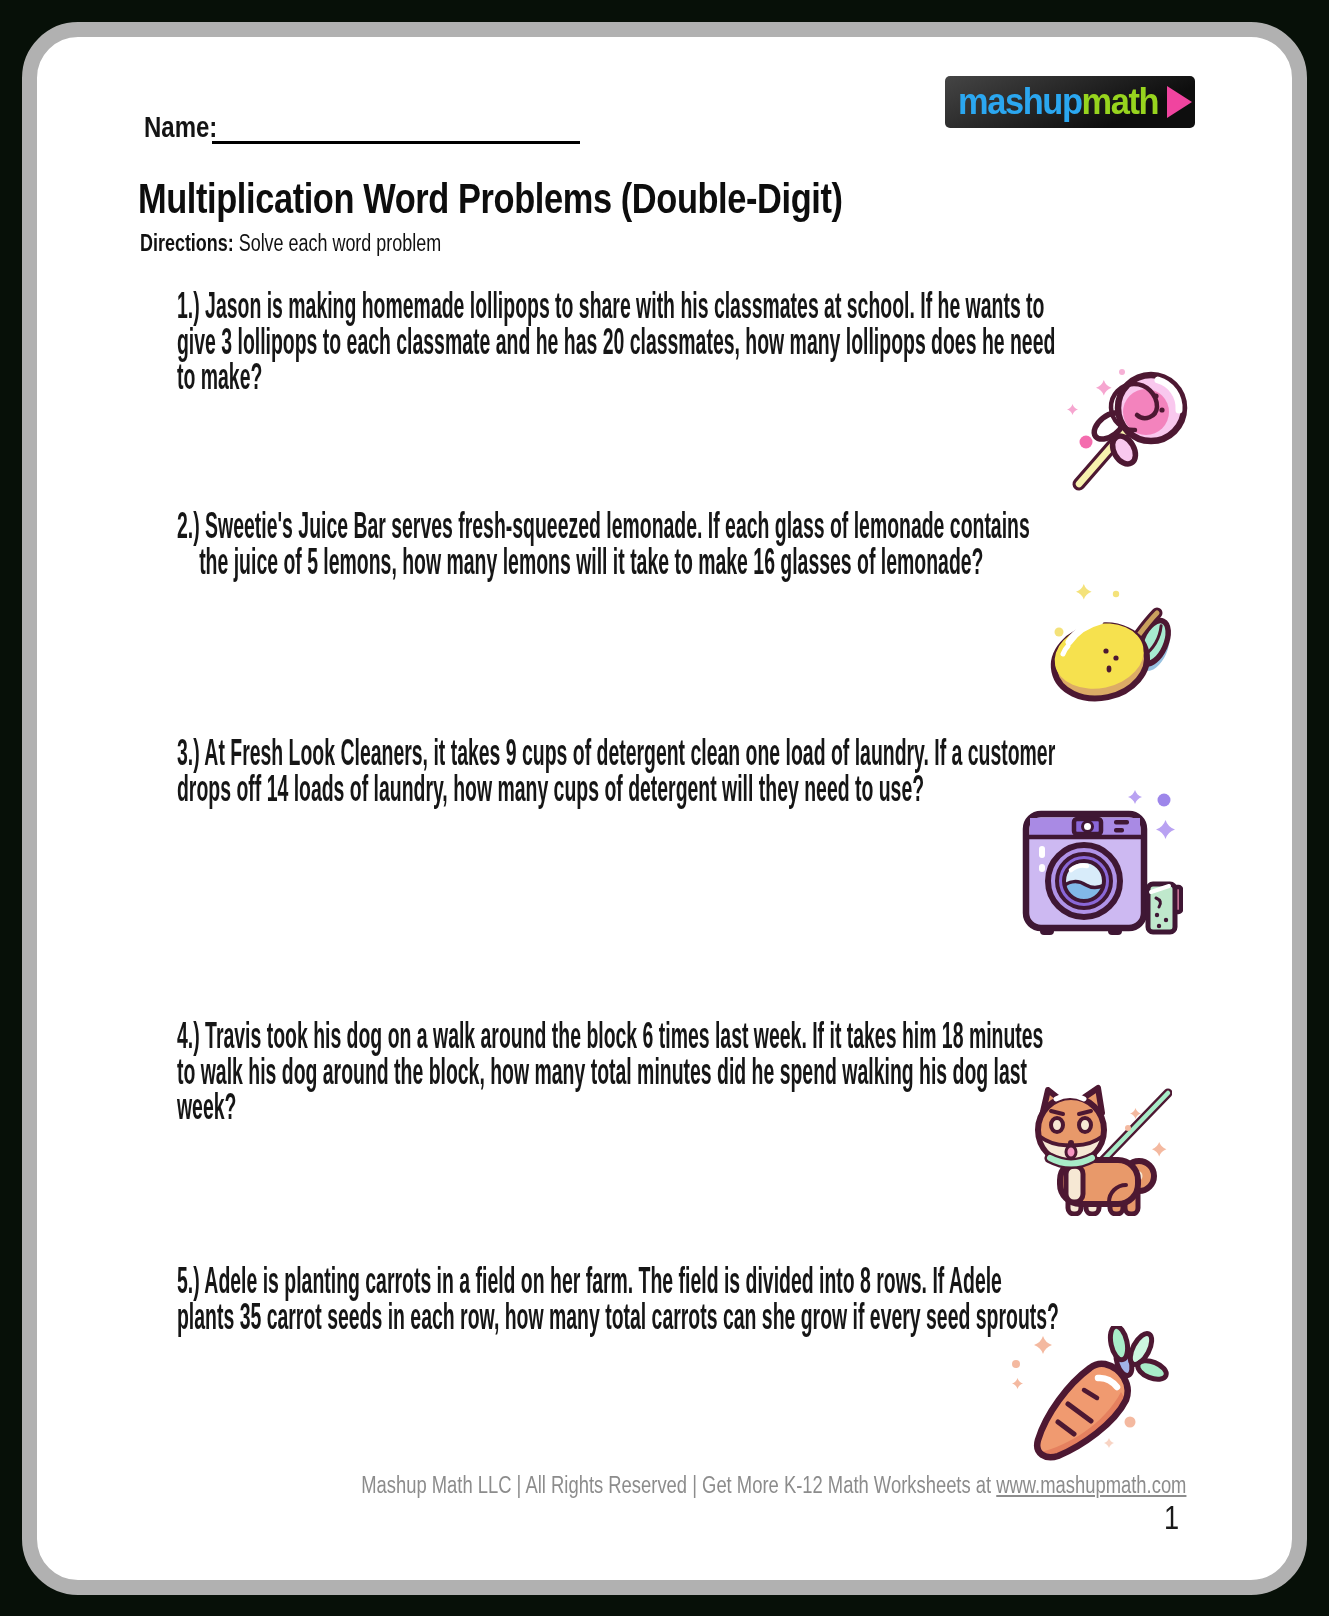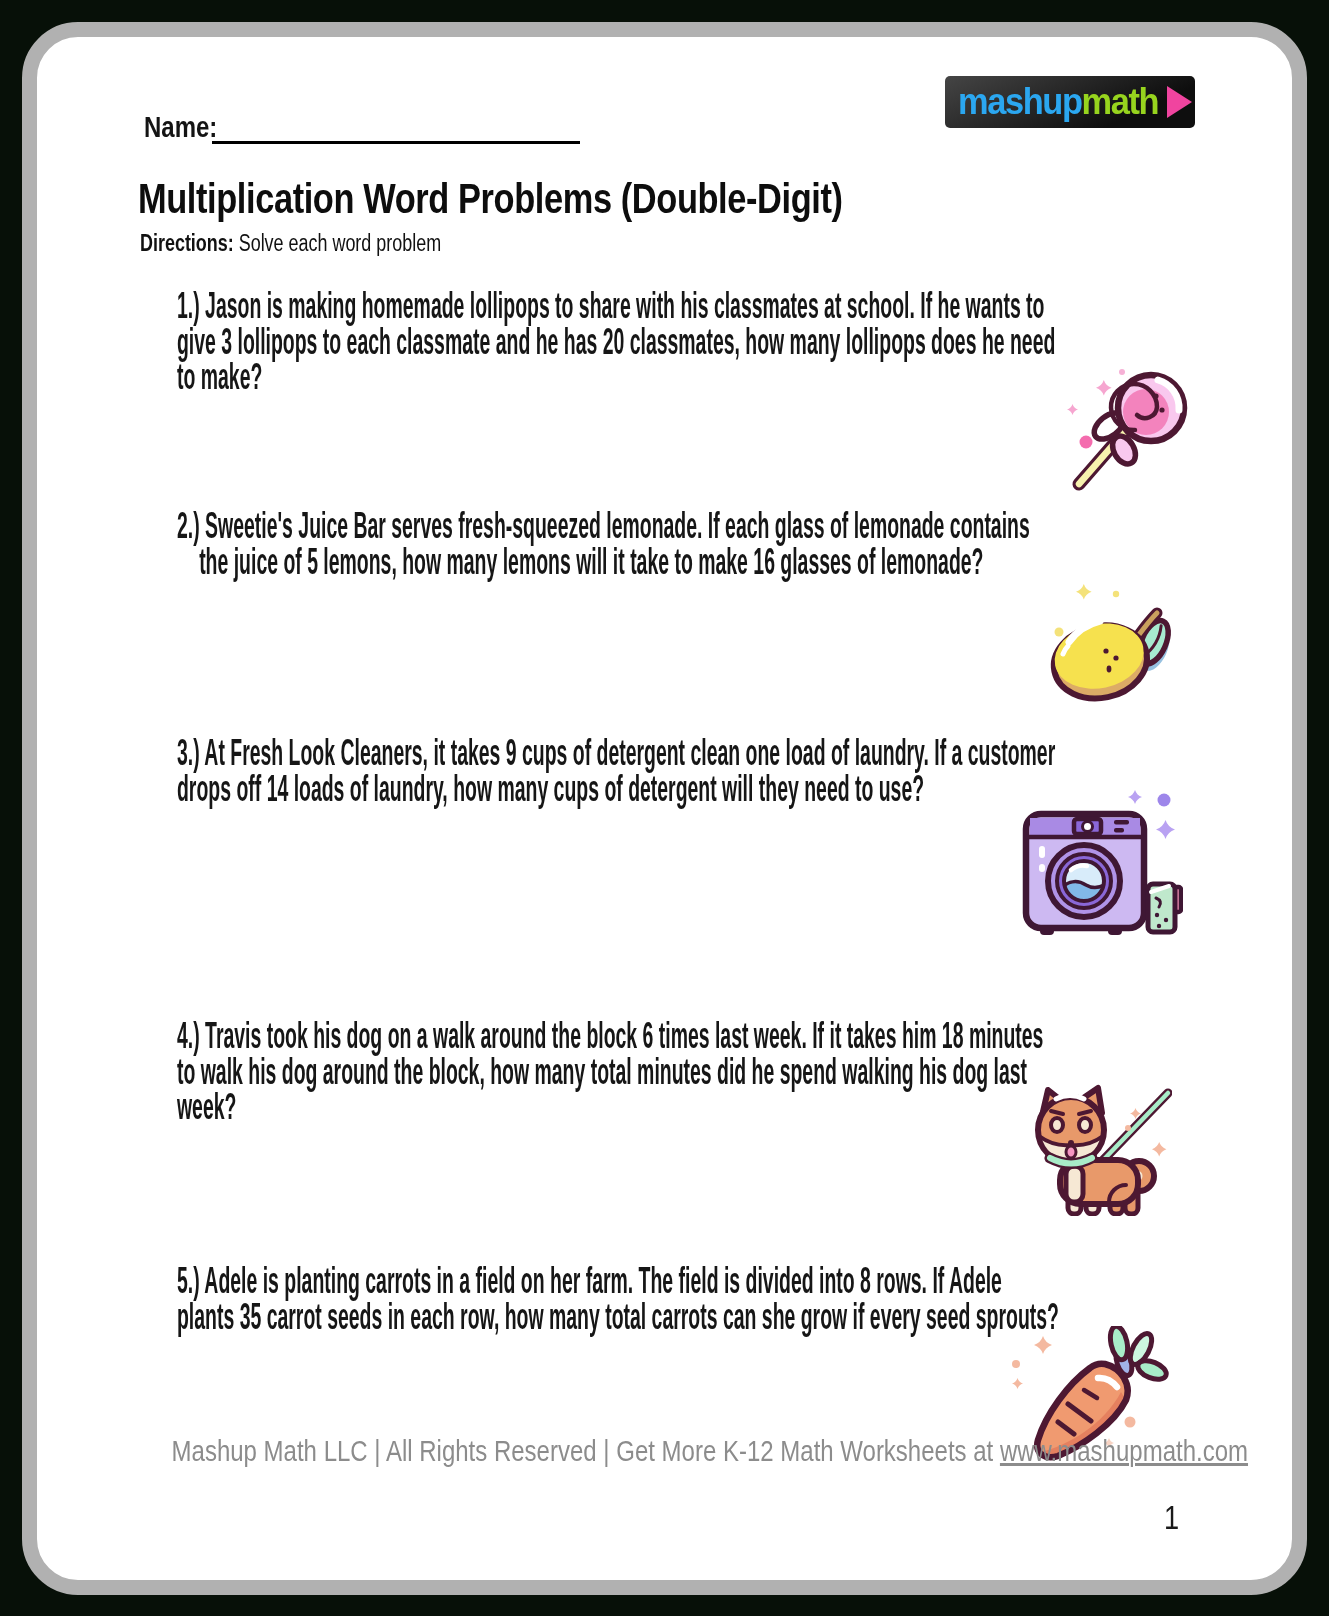--- a/index.html
+++ b/index.html
@@ -53,22 +53,22 @@
   .problem.indent{padding-left:41px;text-indent:-41px;}
   #p1{top:288px;} #p2{top:508px;} #p3{top:735px;} #p4{top:1018px;} #p5{top:1263px;}
   .illo{position:absolute;}
   #illo-lollipop{left:1056px;top:364px;}
   #illo-lemon{left:1043px;top:578px;}
   #illo-washer{left:1018px;top:788px;}
   #illo-dog{left:1022px;top:1084px;}
   #illo-carrot{left:1006px;top:1326px;}
   
   .footer{
-    position:absolute;left:37px;top:1434px;width:1253px;text-align:right;
-    font-size:30px;color:#8c8c8c;
+    position:absolute;left:37px;top:1472px;width:1253px;text-align:right;
+    font-size:23px;color:#8c8c8c;
   }
   .footer-scale{display:inline-block;transform:scaleX(0.8);transform-origin:50% 50%;white-space:nowrap;}
   .footer-link{text-decoration:underline;color:#8c8c8c;cursor:pointer;}
   .page-number{
     position:absolute;left:1164px;top:1498px;font-size:34px;color:#1a1a1a;
     transform:scaleX(0.8);transform-origin:0 0;
   }
 </style>
 </head>
 <body>

